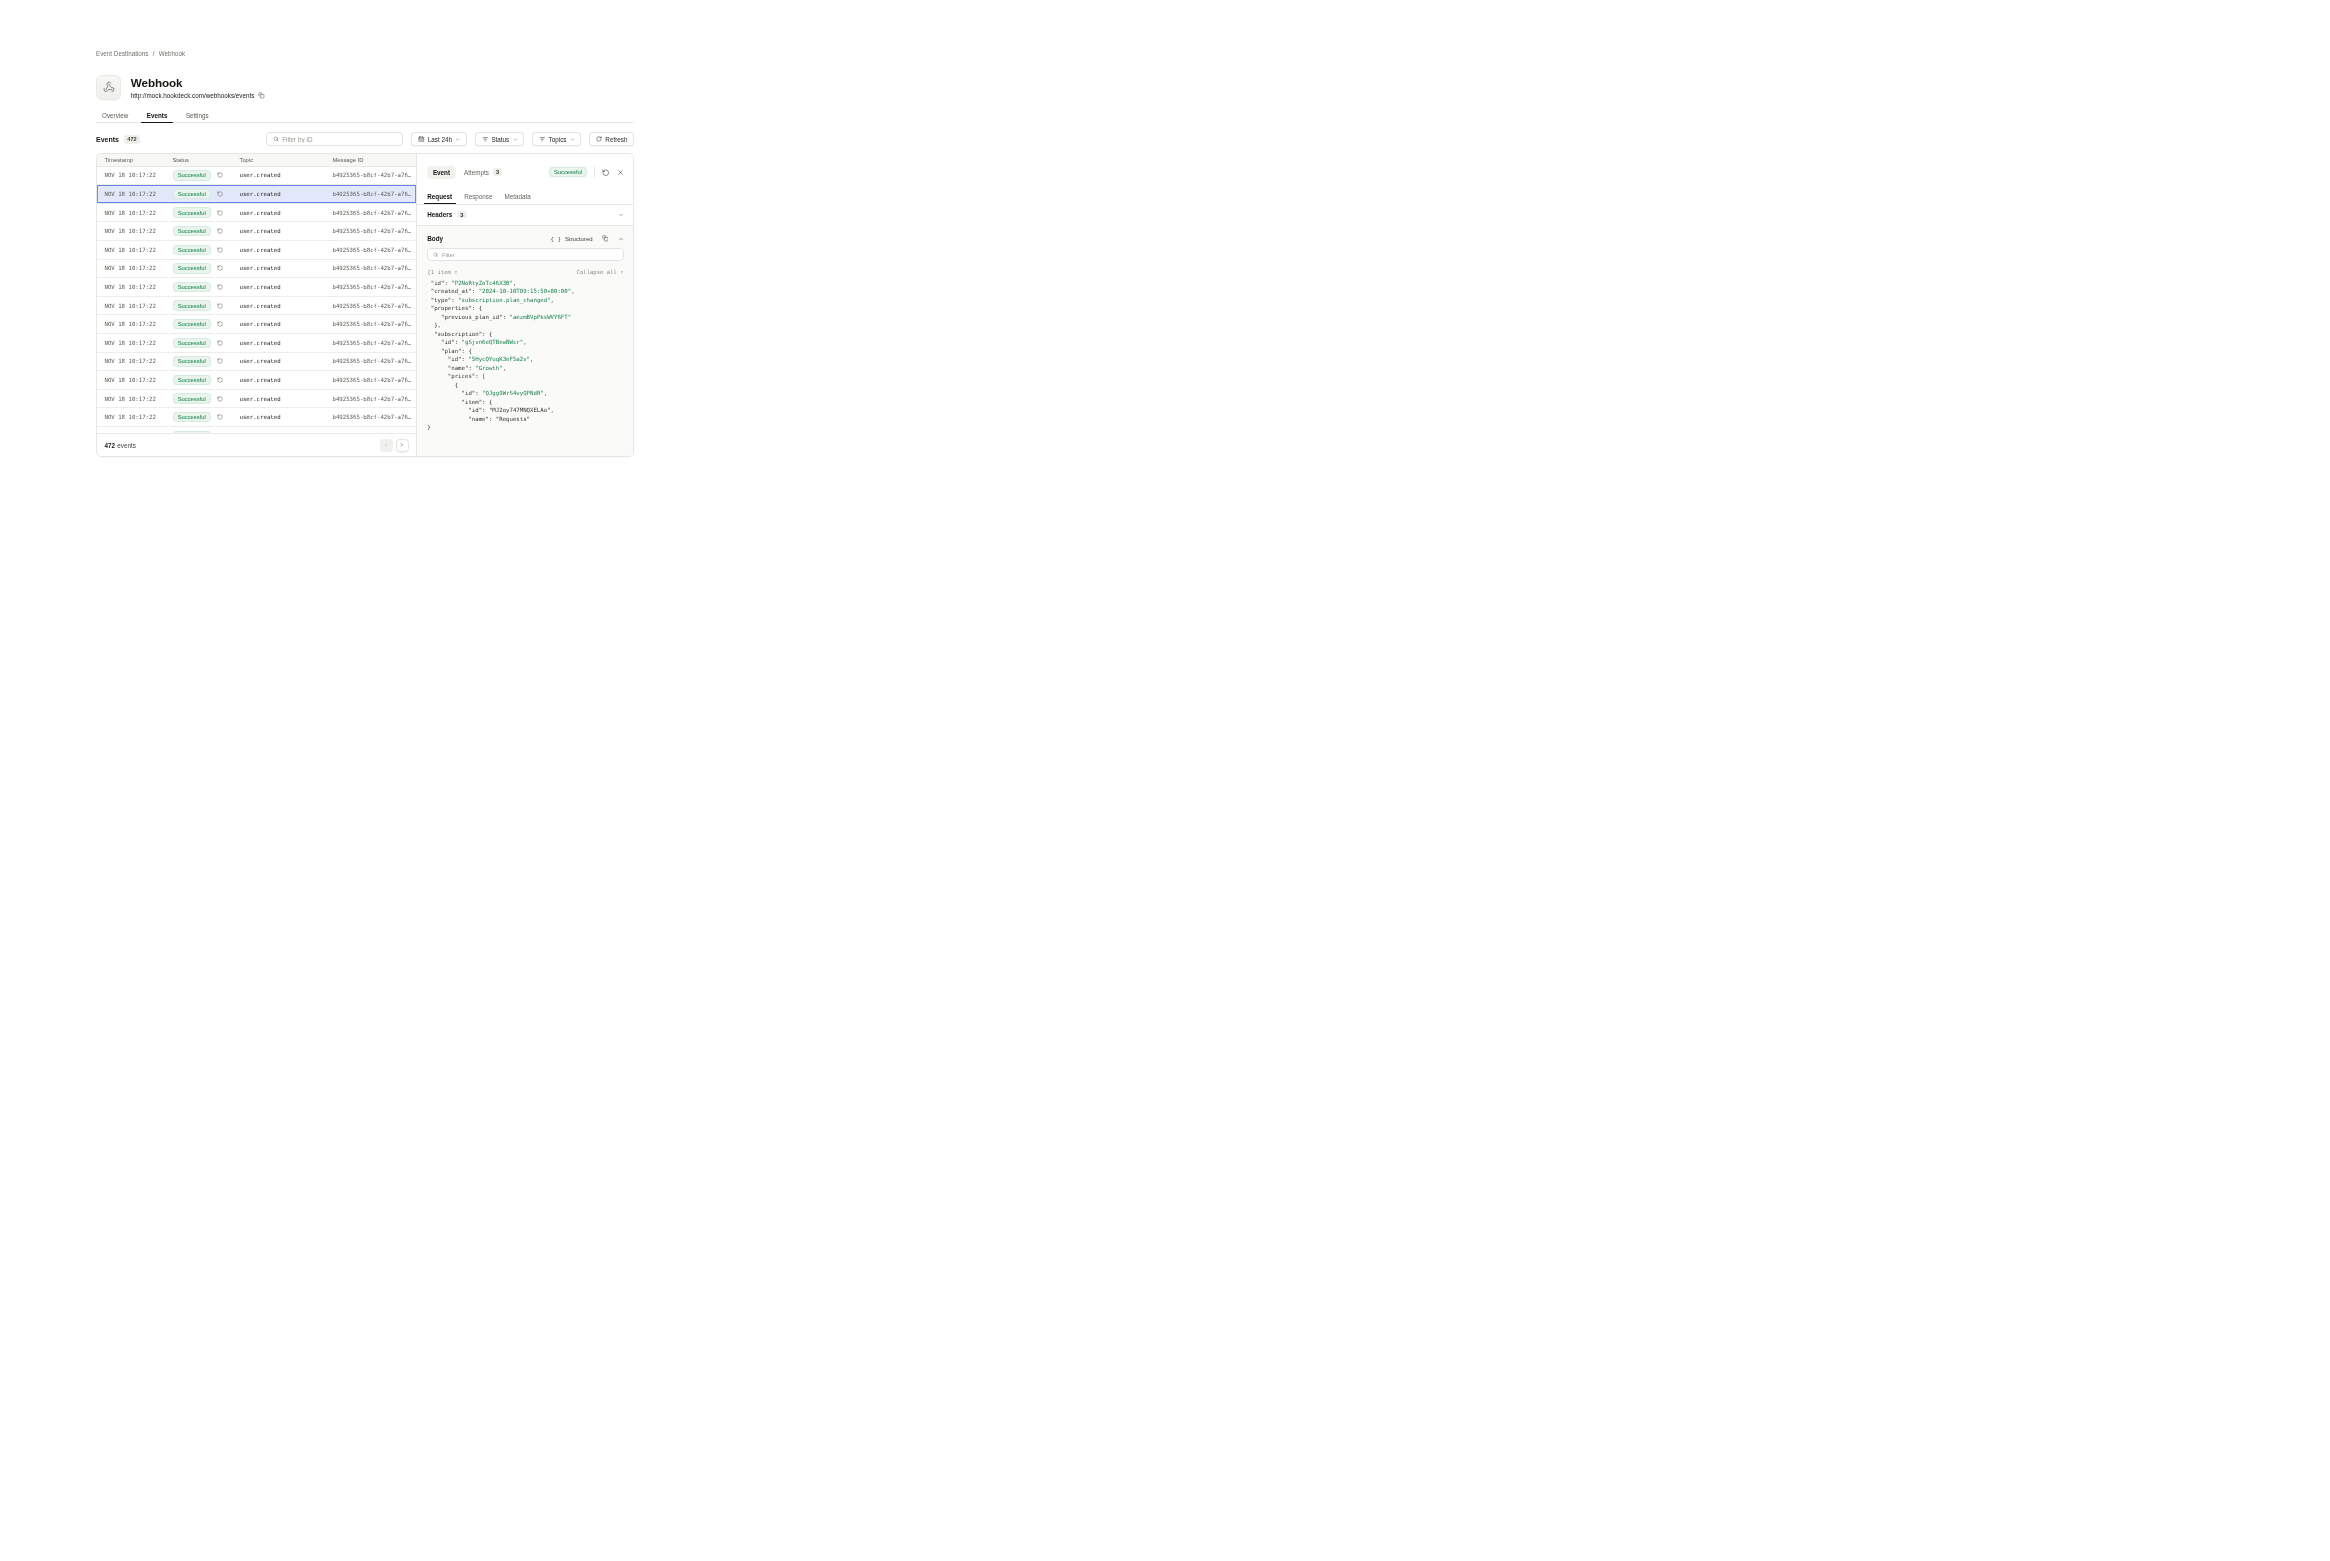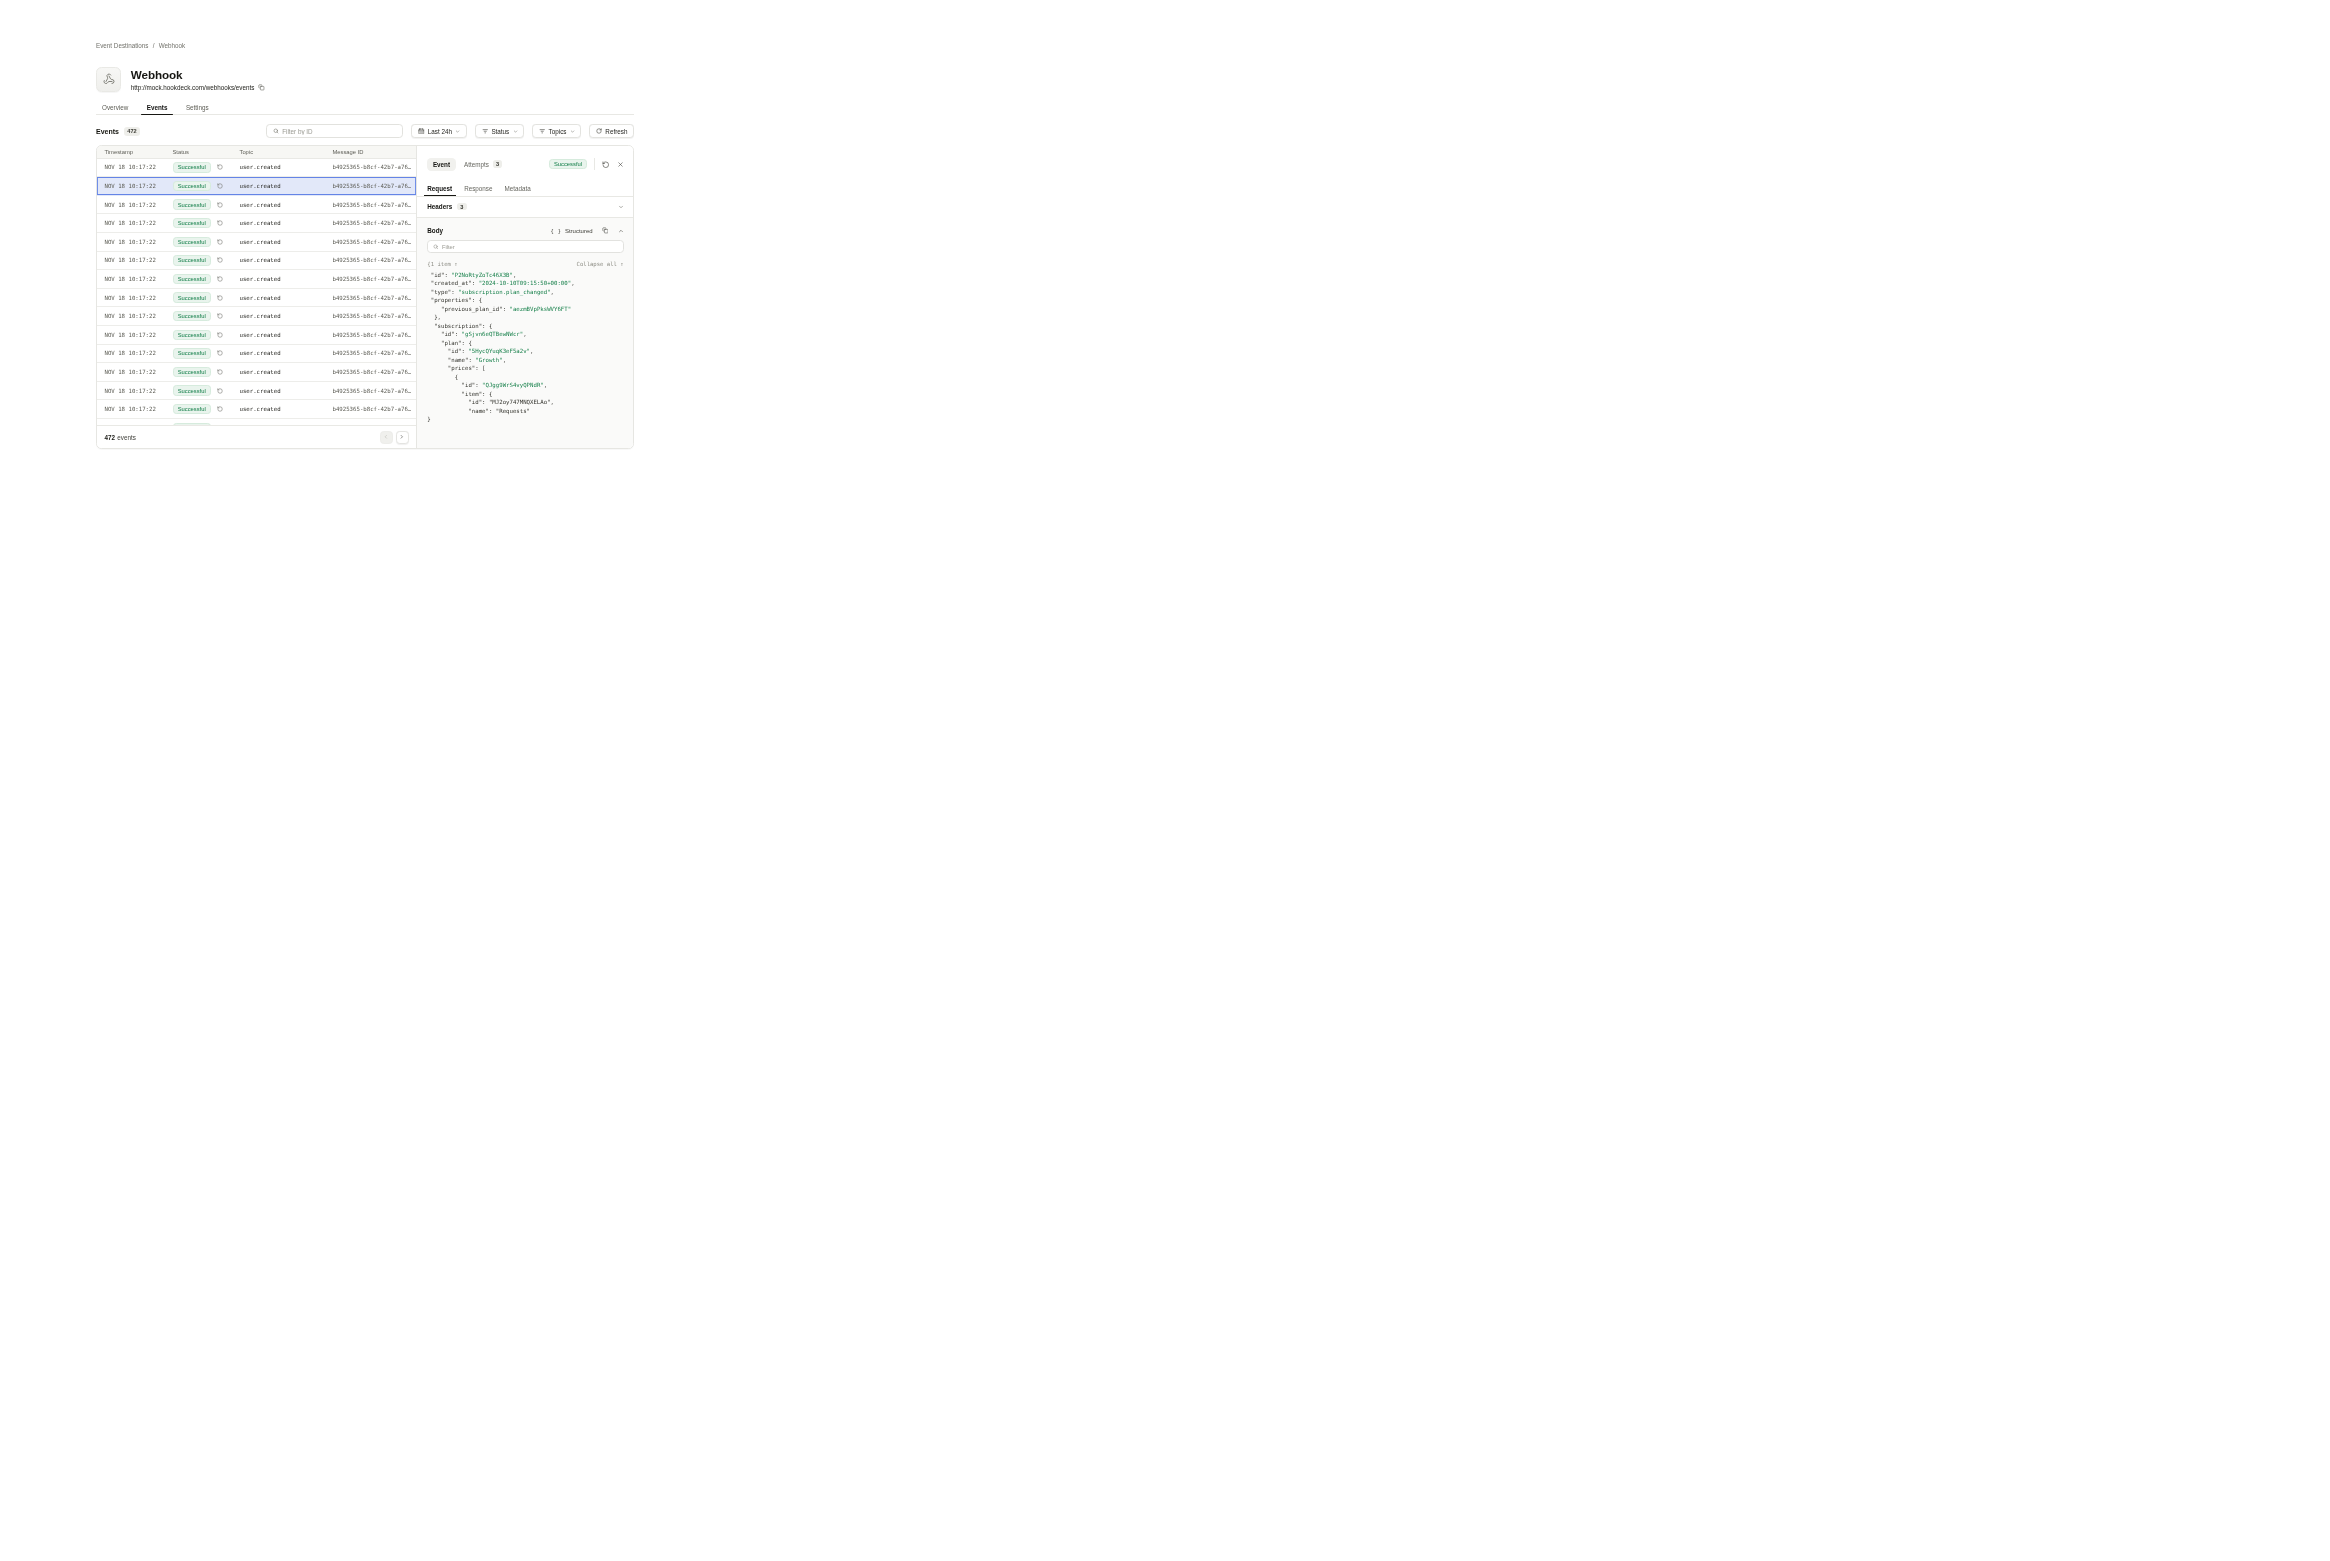--- a/index.html
+++ b/index.html
@@ -1,19 +1,19 @@
 <!DOCTYPE html>
 <html style="--green-text: #0c7b44; --green-bg: #e9f4ed; --selected-bg: #e2e8f9; --selected-border: #6484e6; --json-green: #17804b;font-size:7.5px"><head>
 <meta charset="utf-8">
 <style>
   * { margin:0; padding:0; box-sizing:border-box; }
   html,body { background:#fff; }
   body { font-family:"Liberation Sans", sans-serif; color:var(--ink,#1b1b17); -webkit-font-smoothing:antialiased; }
   .stage { position:relative; width:731px; height:472px; background:#fff; overflow:hidden; }
-  .content { position:absolute; left:96px; top:8px; width:538px; height:472px; }
+  .content { position:absolute; left:96px; top:16px; width:538px; height:472px; }
   .mono { font-family:"DejaVu Sans Mono", monospace; }
 
   
   .breadcrumb { position:absolute; top:34px; left:0; display:flex; gap:4.2px; font-size:6.3px; color:#72726b; }
   .breadcrumb .crumb { cursor:pointer; }
 
   
   .hero { position:absolute; top:59px; left:0; display:flex; align-items:flex-start; gap:9.8px; }
   .app-icon { width:25px; height:25px; border-radius:5.6px; border:0.5px solid #e9e9e5;
     background:linear-gradient(180deg,#f7f7f5,#efefec); display:grid; place-items:center; color:#6e6e66;

